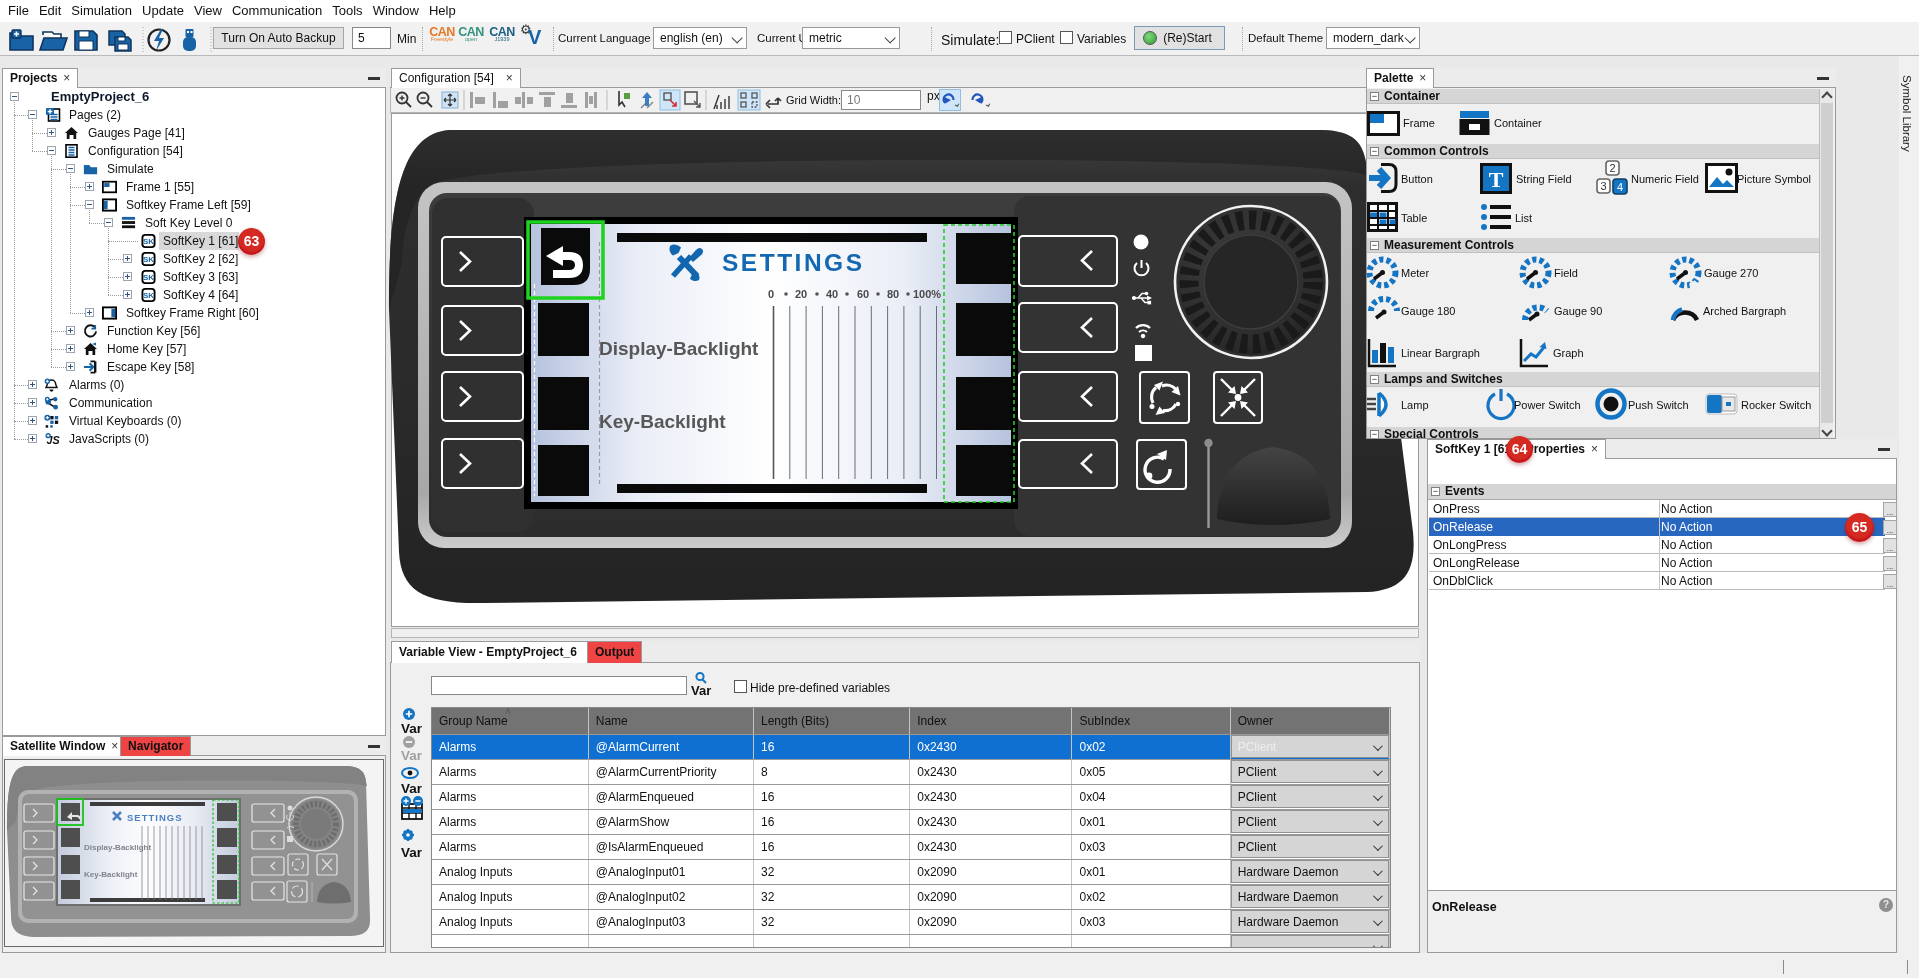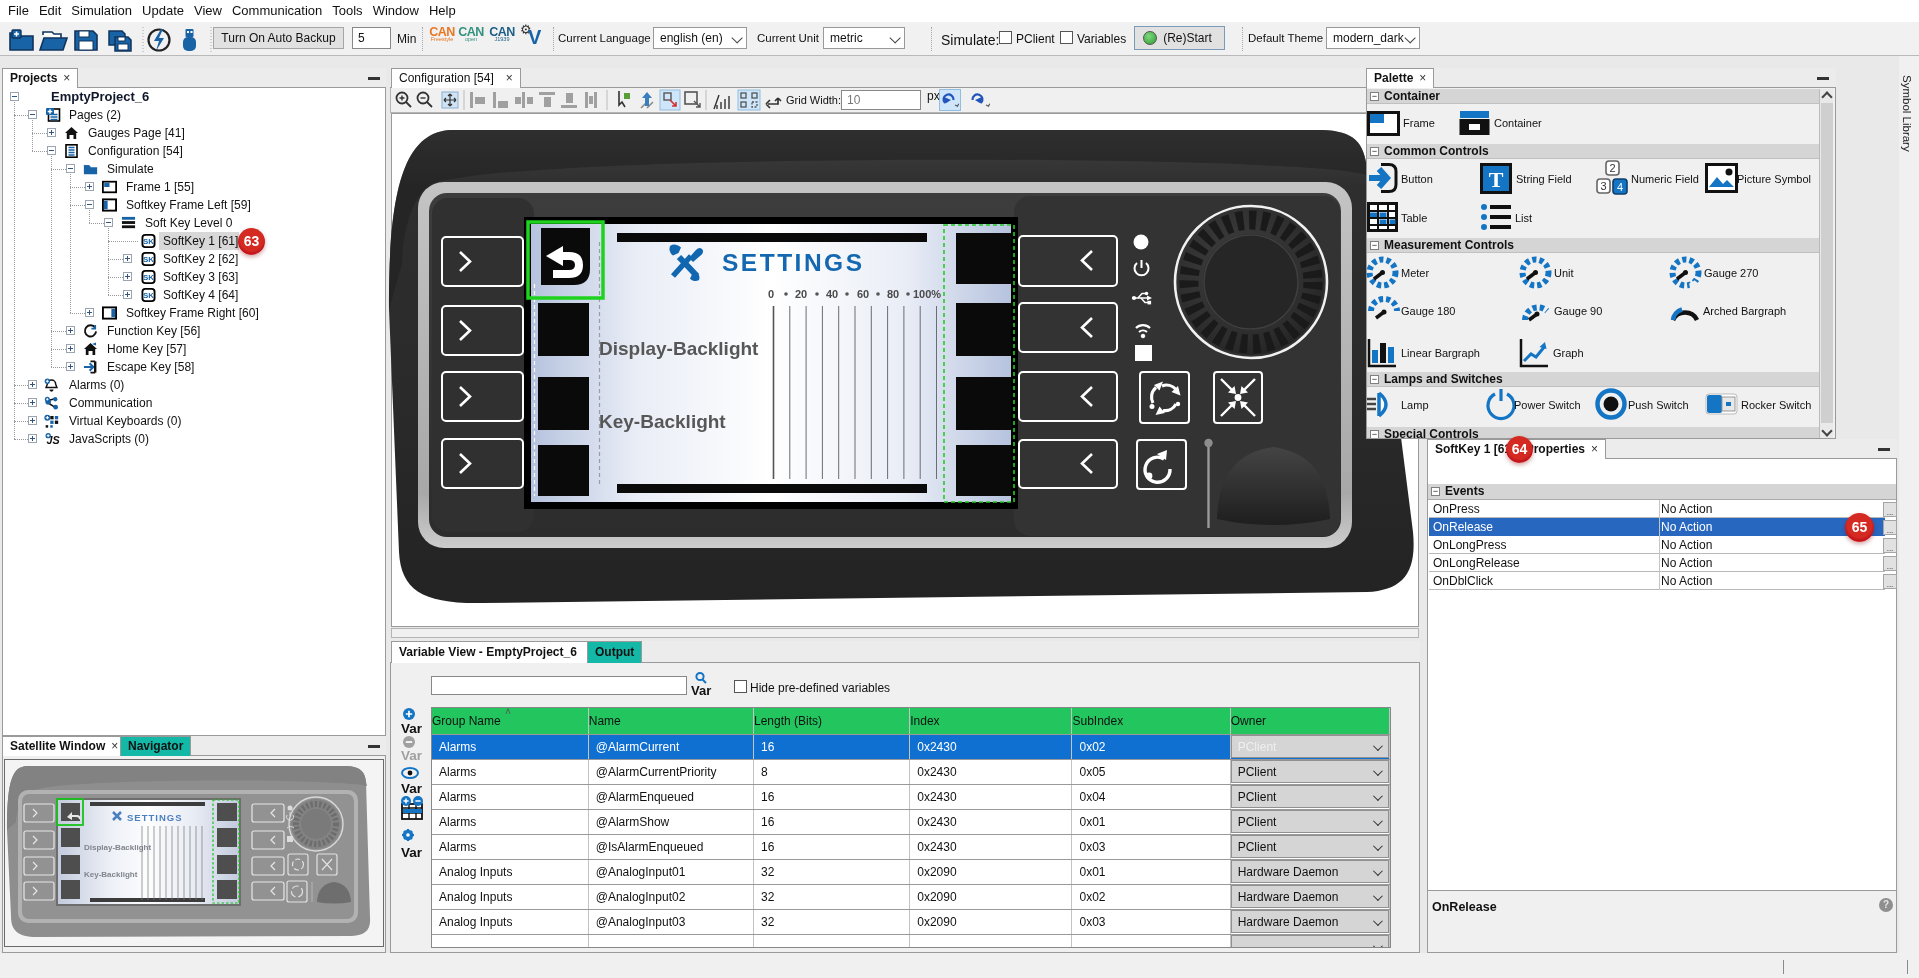--- a/index.html
+++ b/index.html
@@ -1,39 +1,39 @@
 <!DOCTYPE html>
 <html><head><meta charset="utf-8"><style>
 *{margin:0;padding:0;box-sizing:border-box}
 html,body{width:1919px;height:978px;font-family:"Liberation Sans",sans-serif;font-size:12px;color:#111;background:#e9e9e9;overflow:hidden;position:relative}
 .a{position:absolute}
 .tabrow{background:#ececec;border-bottom:1px solid #9a9a9a}
 .tab{position:absolute;top:0;background:#fff;border:1px solid #9a9a9a;border-bottom:none;font-weight:bold;padding:0 7px;line-height:19px;height:20px}
-.tab.in{background:#14b8a6;font-weight:bold}
+.tab.in{background:#ef4444;font-weight:bold}
 .min{position:absolute;width:12px;height:3px;background:#333}
 .x{font-weight:normal;color:#333;margin-left:6px}
 .badge{position:absolute;border-radius:50%;background:radial-gradient(circle at 50% 42%,#d42a22 55%,#c0131c 70%,#e93b30 78%,#c41414 100%);color:#fff;font-weight:bold;text-align:center;box-shadow:0 2px 4px rgba(120,0,0,.35)}
 .sep{position:absolute;top:5px;height:24px;border-left:1px dotted #a9a9a9}
 .btn{position:absolute;background:#e1e1e1;border:1px solid #a5a5a5;text-align:center}
 .inp{position:absolute;background:#fff;border:1px solid #888;line-height:20px;padding-left:5px}
 .cb{position:absolute;width:13px;height:13px;background:#fff;border:1px solid #555}
 .sel{position:absolute;background:#fff;border:1px solid #999;line-height:20px;padding-left:6px}
 .sel:after{content:"";position:absolute;right:7px;top:8px;width:7px;height:7px;border-right:1.6px solid #444;border-bottom:1.6px solid #444;transform:rotate(45deg) translateY(-3px)}
 .hdr{position:absolute;left:1px;background:#d5d5d5;font-weight:bold;line-height:15px;border-bottom:1px solid #c0c0c0}
 .hbx{display:inline-block;width:9px;height:9px;border:1px solid #808080;background:#fff;font-size:9px;line-height:7px;text-align:center;vertical-align:1px;margin:0 5px 0 3px;font-weight:normal}
 .trow{position:absolute;height:18px;line-height:18px;white-space:nowrap}
 .ebox{position:absolute;width:9px;height:9px;border:1px solid #9aa5b1;background:#fff;top:4px}
 .ebox i{position:absolute;left:1px;top:3px;width:5px;height:1px;background:#33557f}
 .ebox.p b{position:absolute;left:3px;top:1px;width:1px;height:5px;background:#33557f}
 .ticon{position:absolute;top:2px;width:15px;height:14px}
 .ttxt{position:absolute;top:0;font-size:12px}
 .vdot{position:absolute;width:1px;border-left:1px dotted #9a9a9a}
 .hdot{position:absolute;height:1px;border-top:1px dotted #9a9a9a}
 svg{position:absolute;overflow:visible}
-.hc{border-right:1px solid #c3c3c3;border-bottom:1px solid #999;background:#22c55e}
+.hc{border-right:1px solid #c3c3c3;border-bottom:1px solid #999;padding-left:7px;background:#737373}
 .r{height:25px}
 .r td{border-right:1px solid #c3c3c3;border-bottom:1px solid #999;padding-left:7px;overflow:hidden;white-space:nowrap}
 .selr td{background:#1070d2;color:#fff}
 .oc{padding:0 !important}
 .own{position:relative;height:23px;margin:0;line-height:23px;padding-left:6px;background:#d5d5d5;border:1px solid #919191;white-space:nowrap;overflow:hidden}
 .own:after{content:"";position:absolute;right:8px;top:8px;width:6px;height:6px;border-right:1.6px solid #333;border-bottom:1.6px solid #333;transform:rotate(45deg) translateY(-2px)}
 .pit{position:absolute;font-size:11px;white-space:nowrap}
 .erow{position:absolute;left:1px;width:456px;height:18px;line-height:18px;border-bottom:1px solid #b9b9b9;background:#fff}
 </style></head>
 <body>
@@ -92,21 +92,21 @@
  <div class="a" style="left:458px;top:3px;width:26px;text-align:center"><b style="font-size:12.5px;color:#33917f;letter-spacing:-.5px">CAN</b><div style="font-size:5.5px;color:#33917f;margin-top:-3px">open</div></div>
  <div class="a" style="left:489px;top:3px;width:26px;text-align:center"><b style="font-size:12.5px;color:#1c5e86;letter-spacing:-.5px">CAN</b><div style="font-size:5.5px;color:#1c5e86;margin-top:-3px">J1939</div></div>
  <div class="a" style="left:520px;top:2px;width:30px;height:28px">
   <span style="position:absolute;left:0;top:-2px;font-size:13px;color:#333">⚙</span>
   <b style="position:absolute;left:8px;top:2px;font-size:20px;color:#1763a6">V</b>
  </div>
  <div class="sep" style="left:553px"></div>
  <div class="a" style="left:558px;top:10px;font-size:11.5px">Current Language</div>
  <div class="sel" style="left:653px;top:5px;width:94px;height:22px">english (en)</div>
  <div class="a" style="left:757px;top:10px;font-size:11.5px">Current Unit</div>
- <div class="sel" style="left:823px;top:5px;width:82px;height:22px">metric</div>
+ <div class="sel" style="left:802px;top:5px;width:98px;height:22px">metric</div>
  <div class="sep" style="left:931px"></div>
  <div class="a" style="left:941px;top:10px;font-size:14px">Simulate:</div>
  <div class="cb" style="left:999px;top:9px"></div>
  <div class="a" style="left:1016px;top:10px">PClient</div>
  <div class="cb" style="left:1060px;top:9px"></div>
  <div class="a" style="left:1077px;top:10px">Variables</div>
  <div class="btn" style="left:1134px;top:4px;width:91px;height:24px;line-height:23px;border:1px solid #7a9ab8">
   <span style="position:absolute;left:8px;top:4px;width:14px;height:14px;border-radius:50%;background:radial-gradient(circle at 40% 35%,#7ed87e,#2e9e2e);border:1px solid #555"></span>
   <span style="margin-left:16px">(Re)Start</span></div>
  <div class="sep" style="left:1242px"></div>
@@ -980,21 +980,21 @@
         <circle cx="16.5" cy="16.5" r="13" fill="none" stroke="#1575c5" stroke-width="6" stroke-dasharray="4.2 3"></circle>
         <path d="M16.5,16.5 L8,23" stroke="#111" stroke-width="3.5"></path>
         <circle cx="16.5" cy="16.5" r="2.5" fill="#111"></circle>
       </svg>
   <span class="pit" style="left:35px;top:179px">Meter</span>
   <svg style="left:153px;top:168px" width="33" height="33" viewBox="0 0 33 33">
         <circle cx="16.5" cy="16.5" r="13" fill="none" stroke="#1575c5" stroke-width="6" stroke-dasharray="4.2 3"></circle>
         <path d="M16.5,16.5 L8,23" stroke="#111" stroke-width="3.5"></path>
         <circle cx="16.5" cy="16.5" r="2.5" fill="#111"></circle>
       </svg>
-  <span class="pit" style="left:188px;top:179px">Unit</span>
+  <span class="pit" style="left:188px;top:179px">Field</span>
   <svg style="left:303px;top:168px" width="33" height="33" viewBox="0 0 33 33">
         <circle cx="16.5" cy="16.5" r="13" fill="none" stroke="#1575c5" stroke-width="6" stroke-dasharray="4.2 3"></circle>
         <path d="M29,27 a13,13 0 0 1 -8,5" stroke="#f0f0f0" stroke-width="9" fill="none"></path>
         <path d="M16.5,16.5 L8,23" stroke="#111" stroke-width="3.5"></path>
         <circle cx="16.5" cy="16.5" r="2.5" fill="#111"></circle>
       </svg>
   <span class="pit" style="left:338px;top:179px">Gauge 270</span>
 
   <svg style="left:3px;top:210px" width="30" height="27" viewBox="0 0 30 27">
         <path d="M2,13 a13,12 0 0 1 26,0" fill="none" stroke="#1575c5" stroke-width="6" stroke-dasharray="4.2 3"></path>

